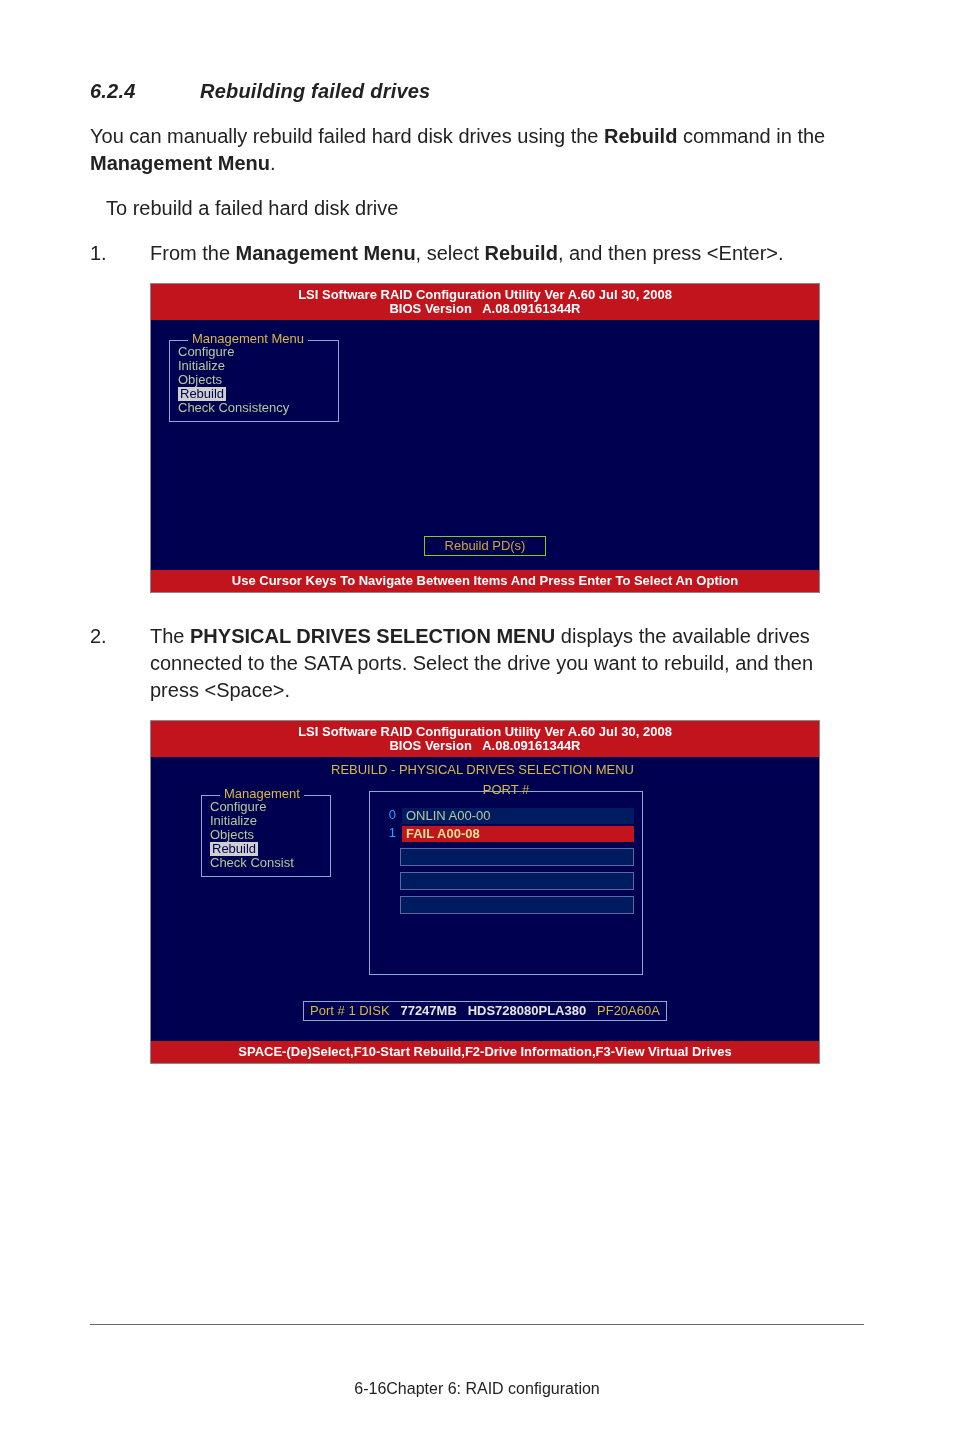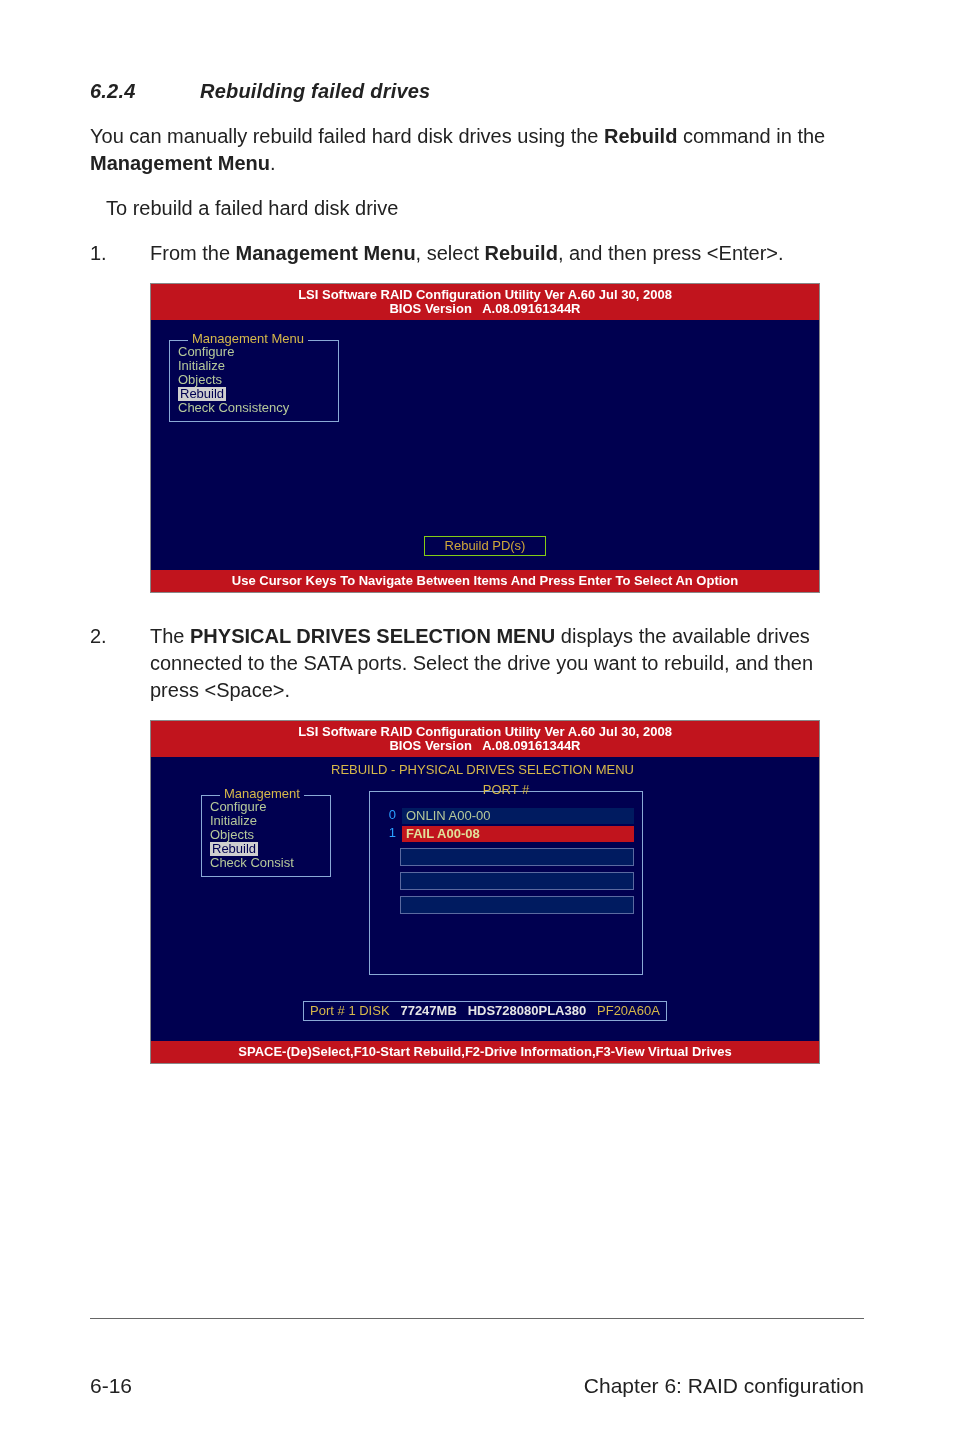--- a/index.html
+++ b/index.html
@@ -168,22 +168,22 @@
 
   .bios .left-menu {
     position: absolute;
     top: 38px;
     left: 18px;
     margin-left: 32px;
   }
 
   .page-footer {
     display: flex;
-    justify-content: space-between;
-    font-size: 21px;
+    justify-content: center;
+    font-size: 16px;
     color: #222;
     border-top: 1px solid transparent;
     padding-top: 8px;
     margin-top: 40px;
   }
   hr.foot-line {
     border: none;
     border-top: 1px solid #666;
     margin: 60px 0 6px 0;
   }

